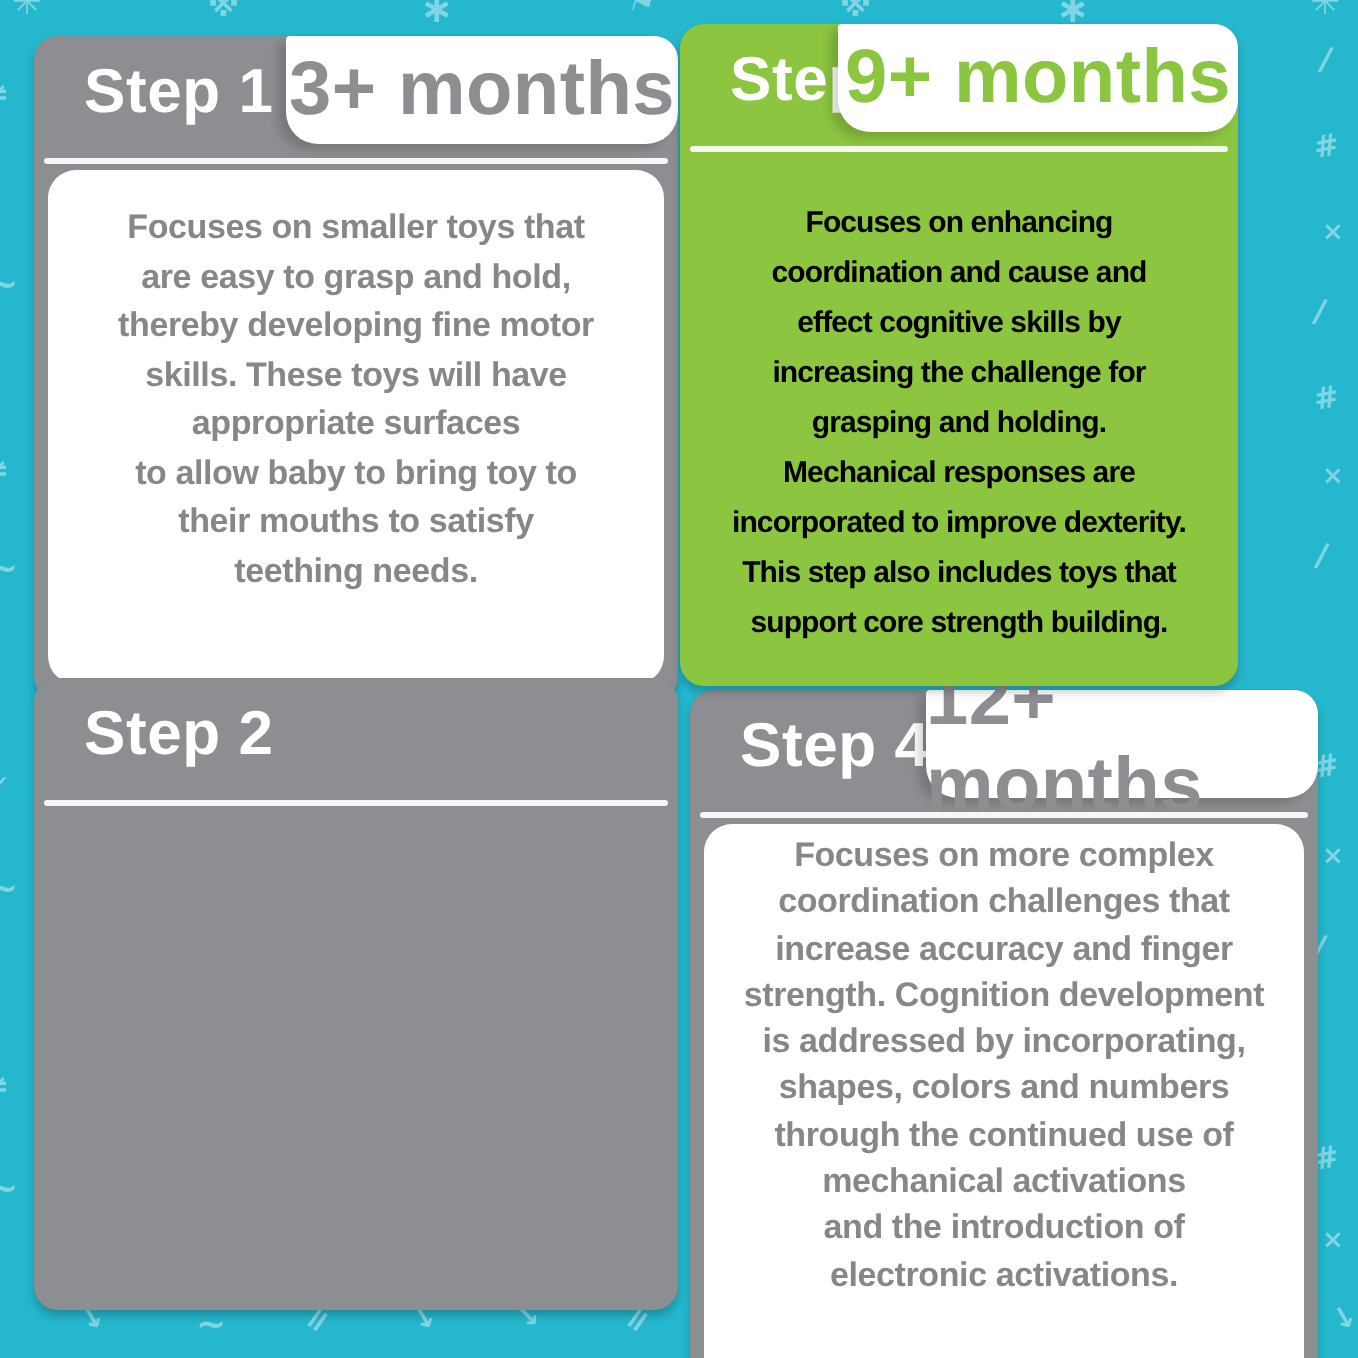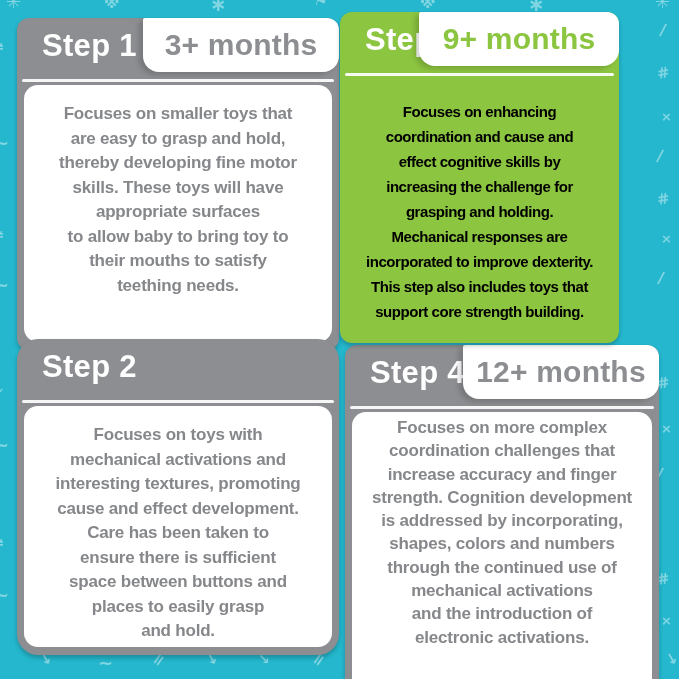--- a/index.html
+++ b/index.html
@@ -27,40 +27,40 @@
   .card{
     position:absolute;
     border-radius:12px;
     z-index:1;
     box-shadow:0 3px 4px rgba(0,0,0,.22);
   }
   .card.gray{background:var(--gray,#8c8e91);}
   .card.green{background:var(--green,#8cc540);z-index:2;}
   #card-step1{left:17px;top:18px;width:322px;height:332px;}
   #card-step3{left:340px;top:12px;width:279px;height:331px;}
-  #card-step2{left:17px;top:339px;width:322px;height:316px;border-radius:21px;}
+  #card-step2{left:17px;top:339px;width:322px;height:316px;}
   #card-step4{left:345px;top:345px;width:314px;height:400px;}
 
   .header{position:relative;height:58px;}
   .step-label{
     position:absolute;left:25px;top:0;
     line-height:56px;
     font-size:31px;font-weight:700;color:#fff;
     letter-spacing:.3px;
   }
   .months-box{
     position:absolute;right:0;top:0;height:54px;
     background:#fff;
     border-radius:2px 12px 16px 16px;
     display:flex;align-items:center;justify-content:center;
     box-shadow:-4px 3px 5px rgba(0,0,0,.16);
   }
   .gray .months-box{width:196px;}
   .green .months-box{width:200px;}
-  .months-text{font-size:30px;font-weight:700;letter-spacing:.2px;}
+  .months-text{font-size:38px;font-weight:700;letter-spacing:.2px;}
   .gray  .months-text{color:var(--gray,#8c8e91);}
   .green .months-text{color:var(--green,#8cc540);}
 
   .divider{
     position:absolute;left:5px;right:5px;top:61px;height:3px;
     background:rgba(255,255,255,.92);
     border-radius:2px;
   }
 
   .body-panel{
@@ -174,31 +174,20 @@
 This step also includes toys that
 support core strength building.</p>
     </div>
   </div>
 
   <div class="card gray" id="card-step2">
     <div class="header">
       <div class="step-label">Step 2</div>
     </div>
     <div class="divider"></div>
-    <div class="body-panel">
-      <p class="body-text">Focuses on toys with
-mechanical activations and
-interesting textures, promoting
-cause and effect development.
-Care has been taken to
-ensure there is sufficient
-space between buttons and
-places to easily grasp
-and hold.</p>
-    </div>
   </div>
 
   <div class="card gray" id="card-step4">
     <div class="header">
       <div class="step-label">Step 4</div>
       <div class="months-box">
         <span class="months-text">12+ months</span>
       </div>
     </div>
     <div class="divider"></div>

